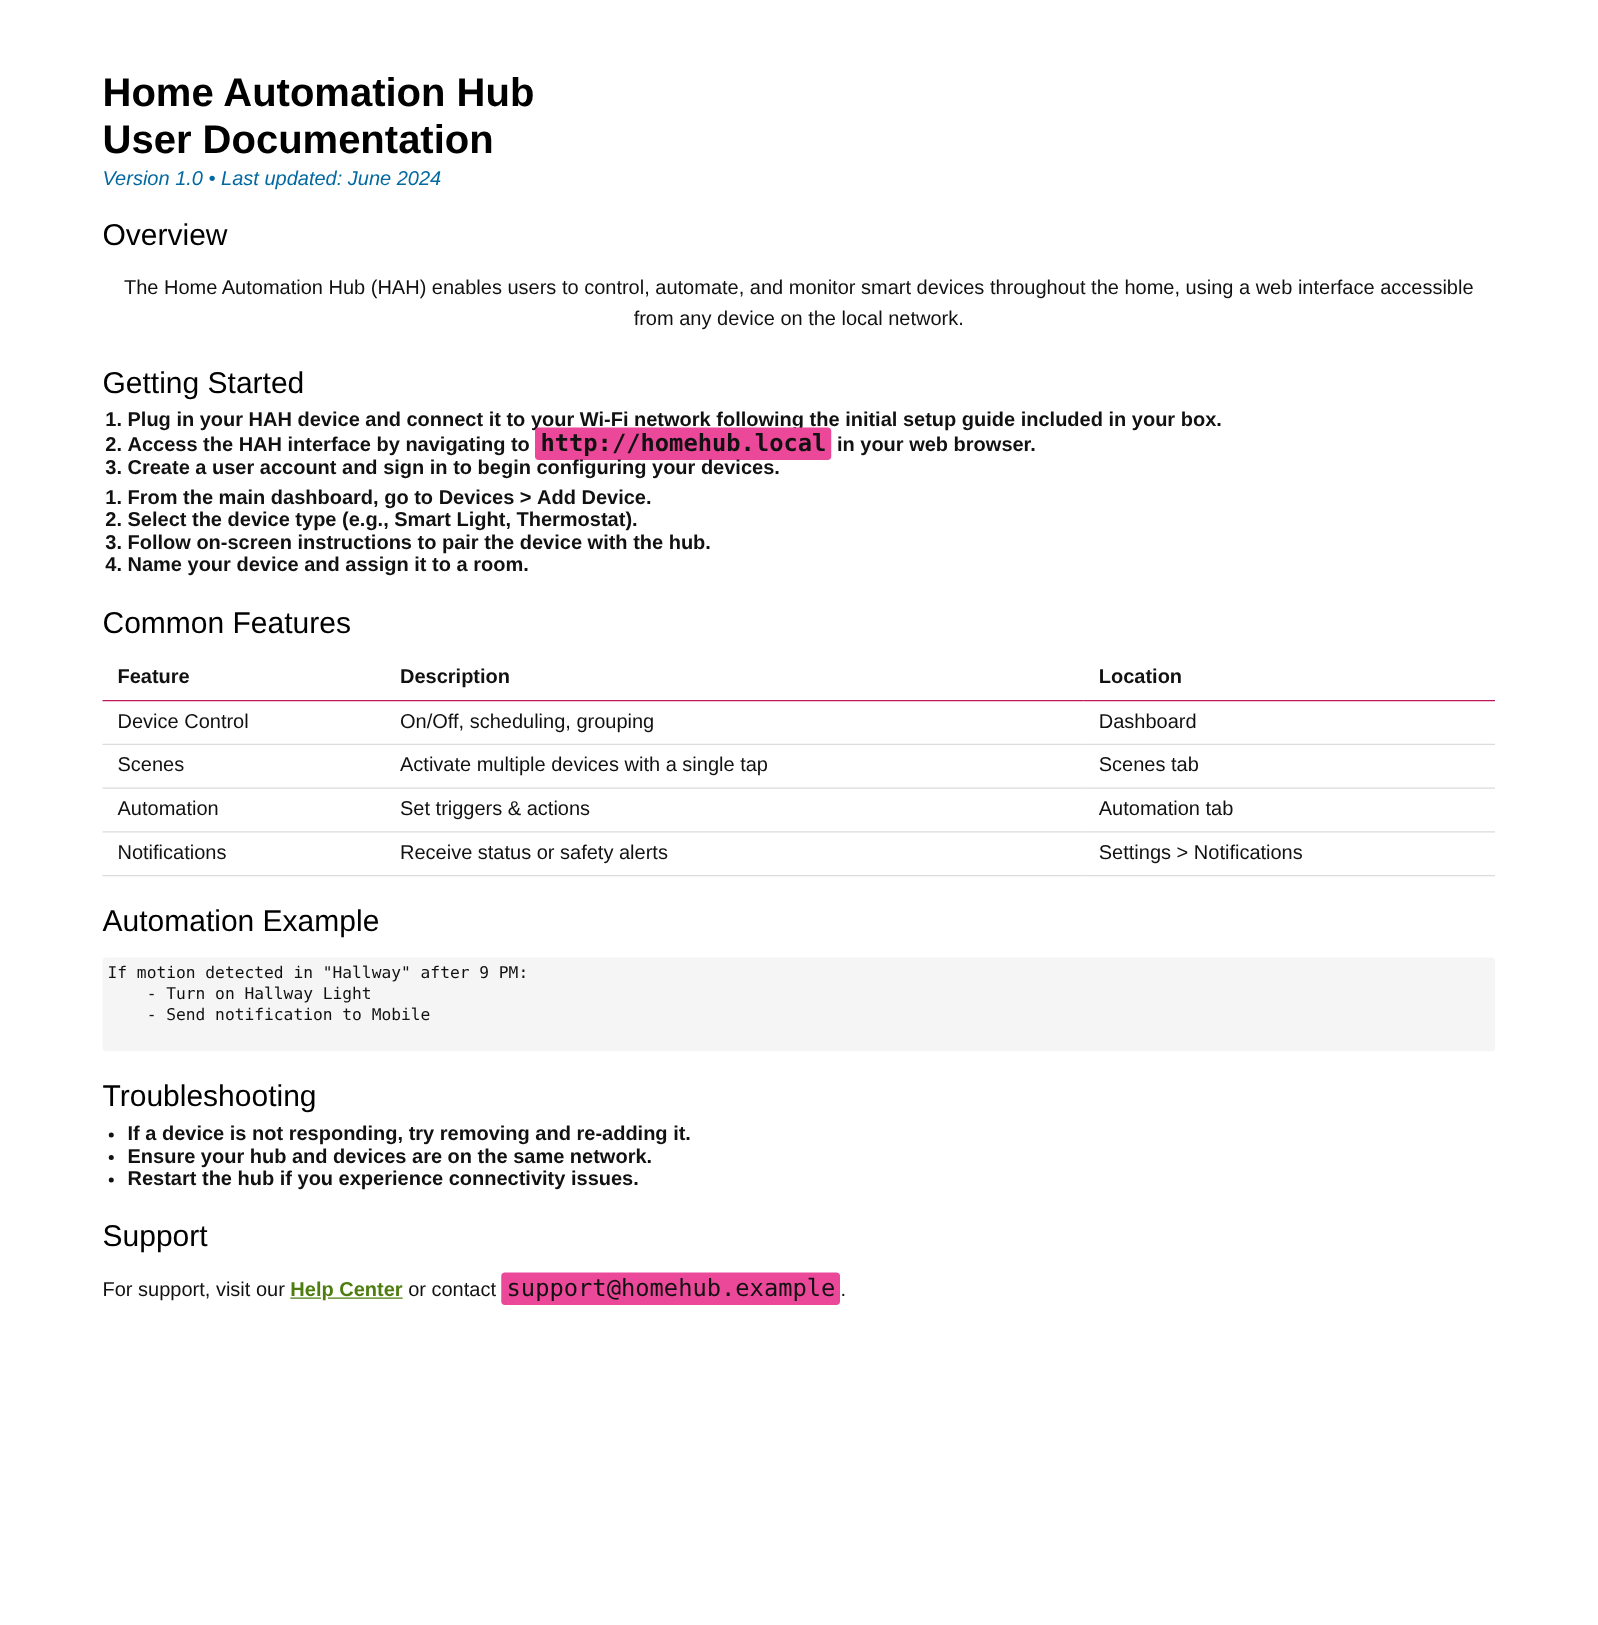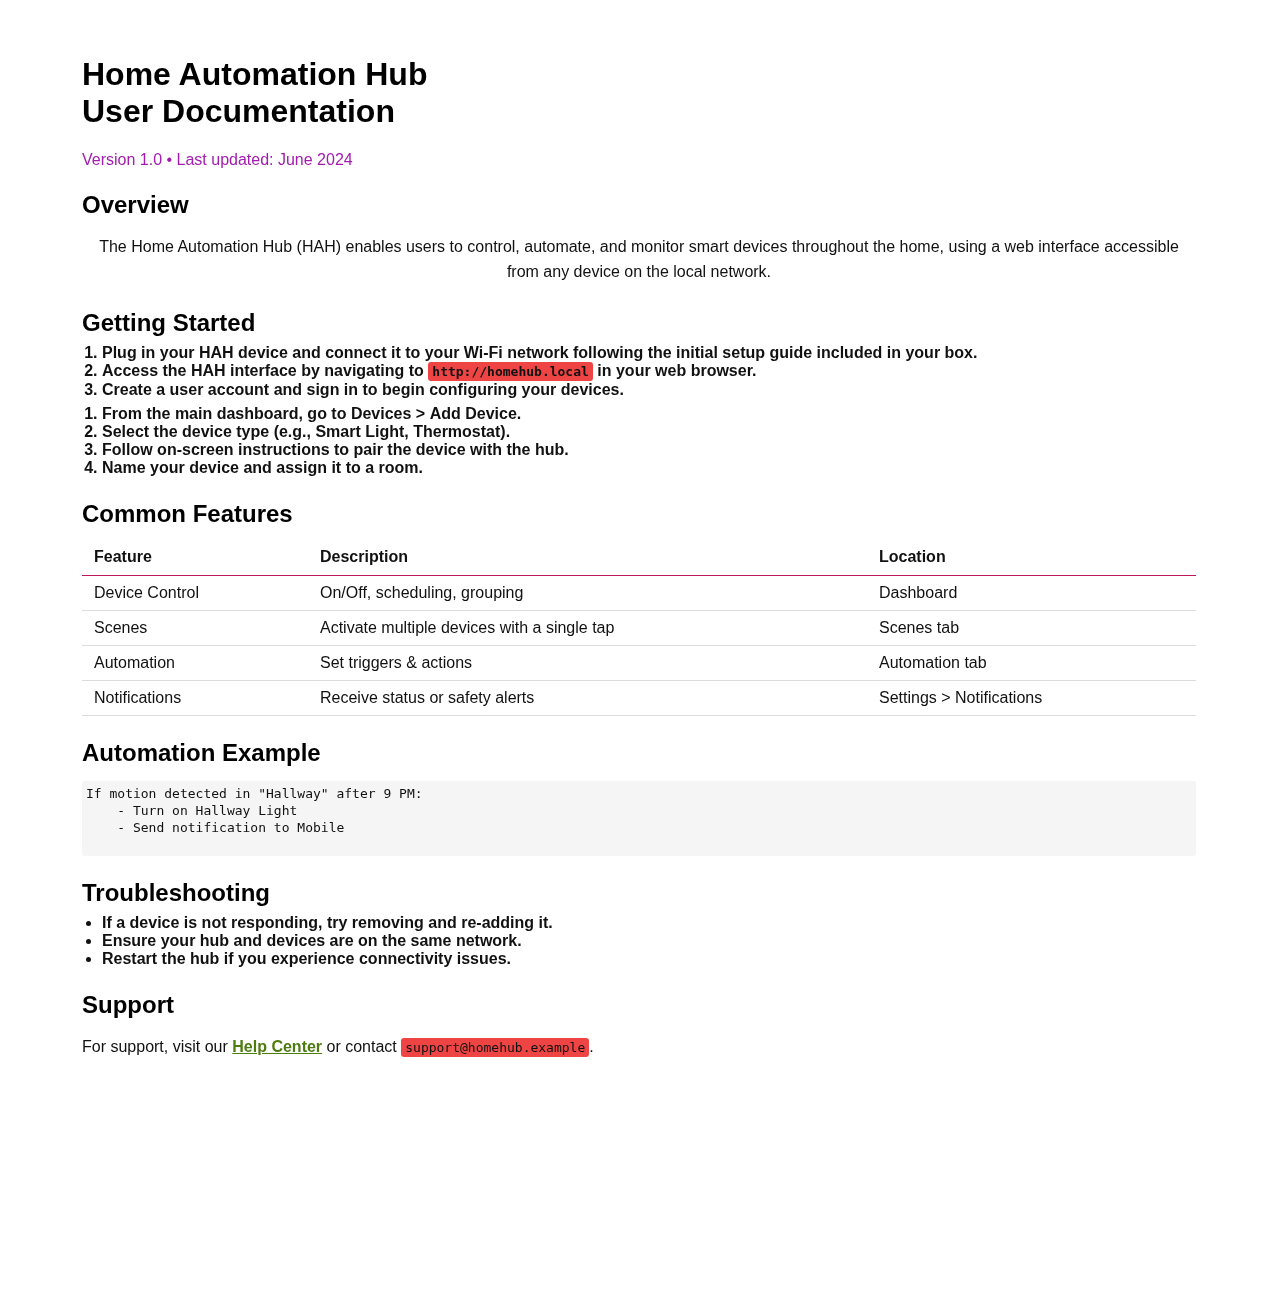--- a/index.html
+++ b/index.html
@@ -16,40 +16,41 @@
       padding-top: 56px;
     }
     h1 {
       font-size: 32px;
       line-height: 37px;
       font-weight: bold;
       margin: 0;
       color: #000;
     }
     .meta {
+      font-style: italic;
       font-size: 16px;
-      margin-top: 20px;
-      color: #a21caf;
+      margin-top: 4px;
+      color: #0369a1;
       height: 20px;
       line-height: 20px;
     }
     h2 {
       font-size: 24px;
-      font-weight: bold;
+      font-weight: normal;
       margin: 0;
       line-height: 30px;
       color: #000;
     }
     p { margin: 0; font-size: 16px; line-height: 25px; }
     ol, ul { margin: 0; padding-left: 20px; font-size: 16px; line-height: 18px; }
     li { margin: 0; font-weight: bold; }
     code {
       font-family: "DejaVu Sans Mono", monospace;
-      font-size: 13px;
-      background: #ef4444;
+      font-size: 19px;
+      background: #ec4899;
       padding: 2px 4px;
       border-radius: 3px;
     }
     table {
       border-collapse: collapse;
       width: 1114px;
       font-size: 16px;
     }
     th {
       text-align: left;

